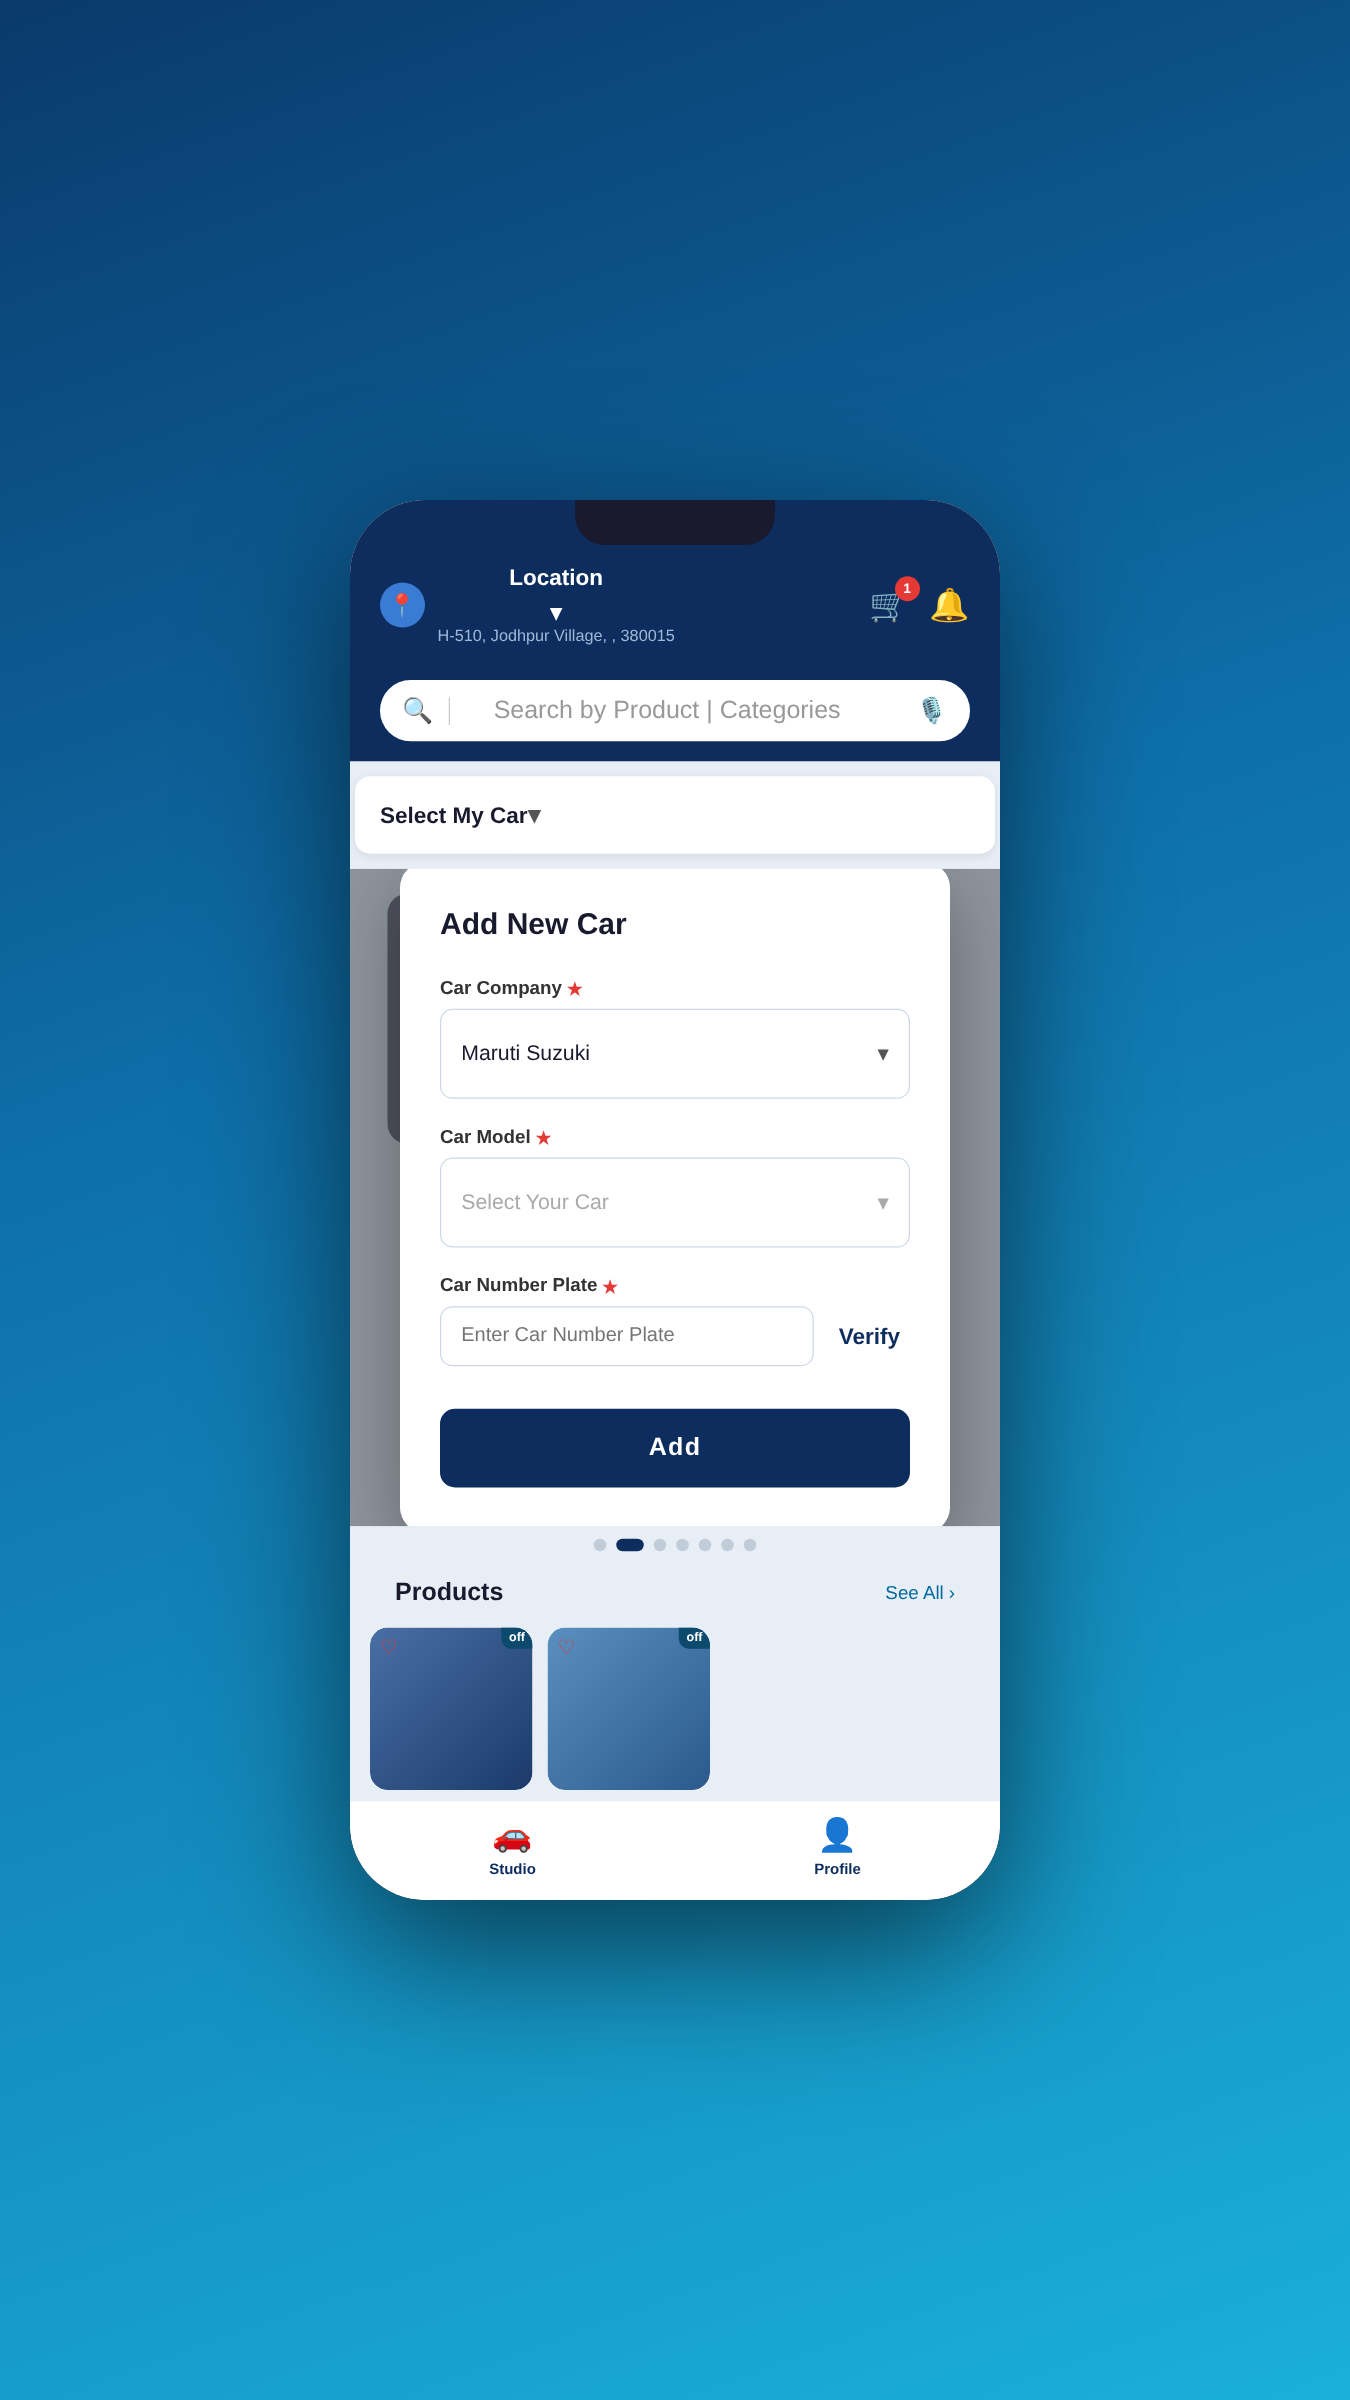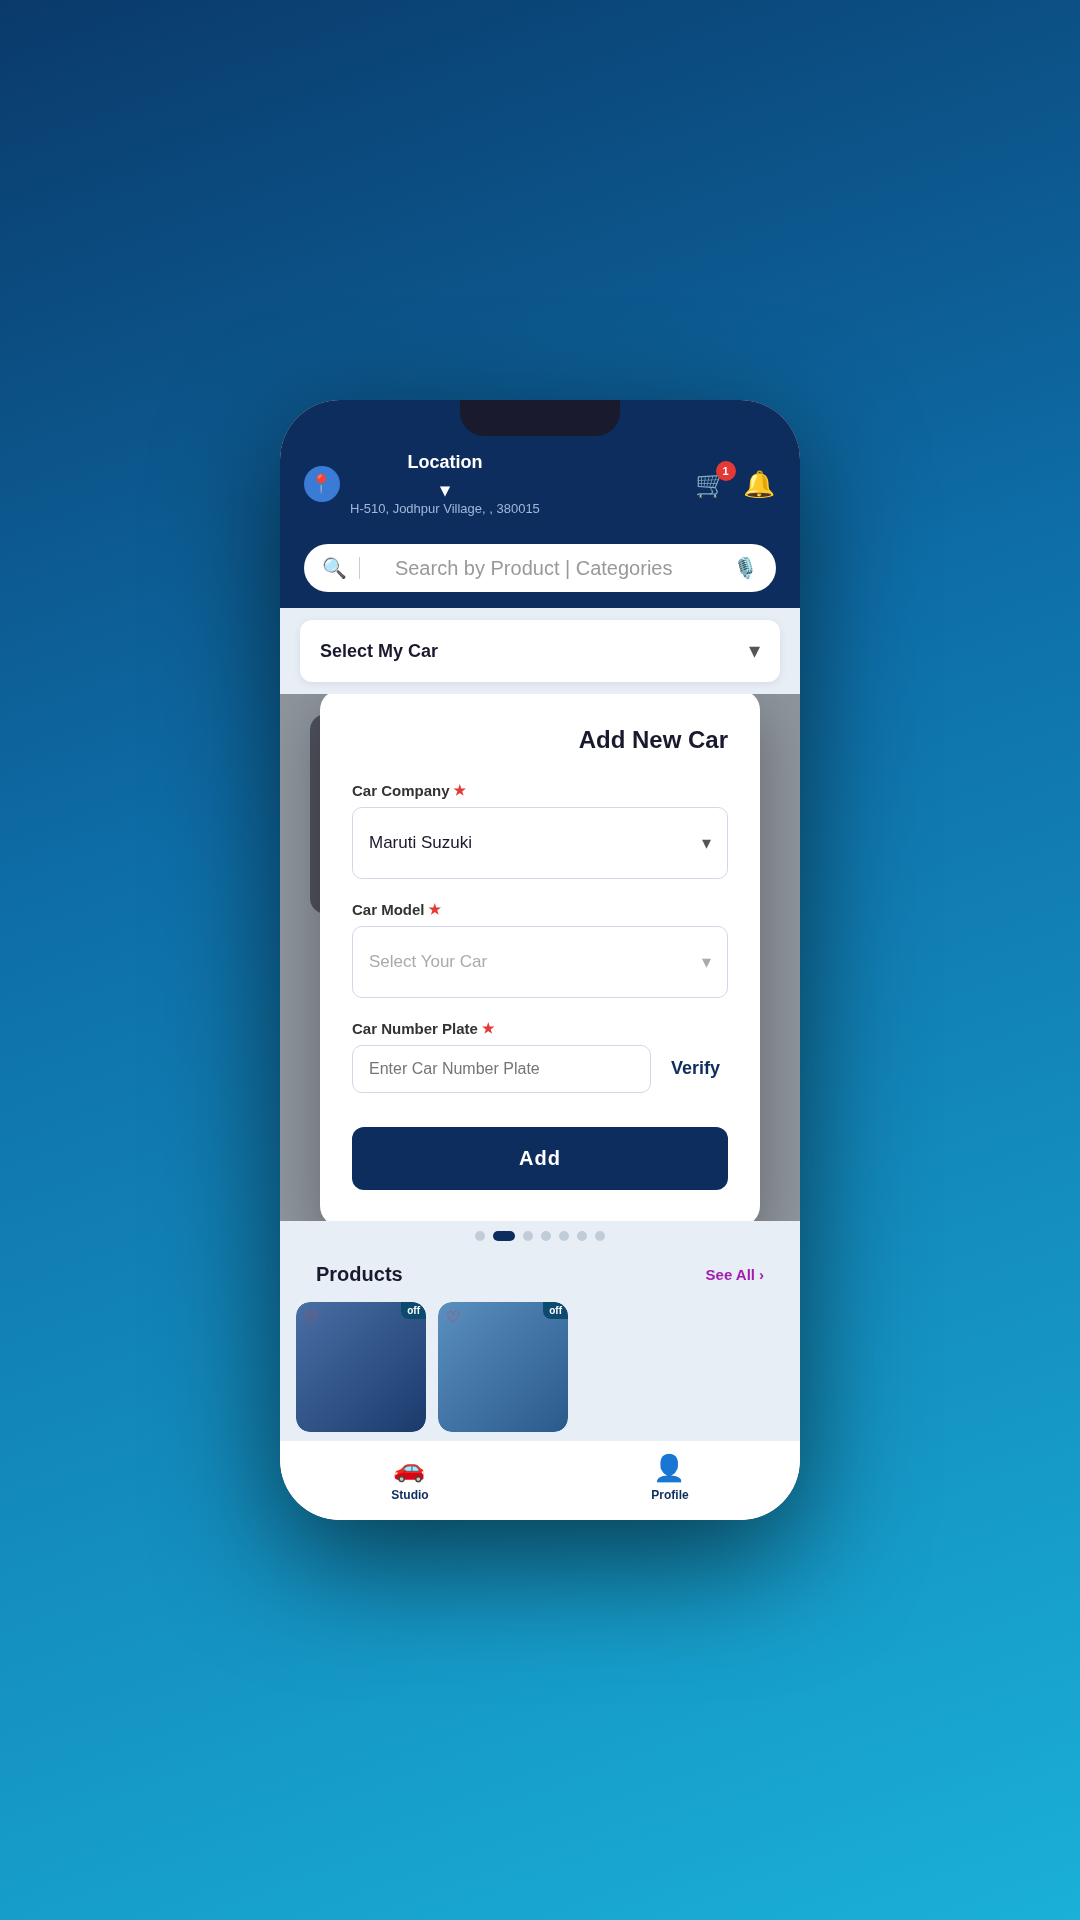--- a/index.html
+++ b/index.html
@@ -148,26 +148,25 @@
     }
 
     .search-icon { font-size: 20px; color: #666; }
     .search-divider { width: 1px; height: 22px; background: #ccc; }
     .search-text { flex: 1; color: #999; font-size: 20px; margin-left: 23px; }
     .mic-icon { font-size: 20px; color: #666; }
 
     
     .select-car-bar {
       background: white;
-      margin: 12px 20px;
+      margin: 12px 4px;
       border-radius: 12px;
       padding: 18px 20px;
       display: flex;
       align-items: center;
-      justify-content: space-between;
       box-shadow: 0 2px 8px rgba(0,0,0,0.08);
     }
 
     .select-car-label {
       font-size: 18px;
       font-weight: 600;
       color: #1a1a2e;
     }
 
     
@@ -200,21 +199,21 @@
       border-radius: 20px;
       padding: 36px 32px;
       width: 440px;
       box-shadow: 0 20px 60px rgba(0,0,0,0.3);
     }
 
     .modal-title {
       font-size: 24px;
       font-weight: 700;
       color: #1a1a2e;
-      text-align: right;
+      text-align: left;
       margin-bottom: 28px;
     }
 
     .form-label {
       font-size: 15px;
       font-weight: 600;
       color: #333;
       margin-bottom: 8px;
       display: flex;
       align-items: center;
@@ -341,22 +340,22 @@
     }
 
     .products-title {
       font-size: 20px;
       font-weight: 700;
       color: #1a1a2e;
     }
 
     .see-all {
       font-size: 15px;
-      color: #a21caf;
-      font-weight: 700;
+      color: #0369a1;
+      font-weight: 400;
       display: flex;
       align-items: center;
       gap: 4px;
     }
 
     .products-row {
       display: flex;
       gap: 12px;
       padding: 8px 16px;
       background: #e8eef5;

